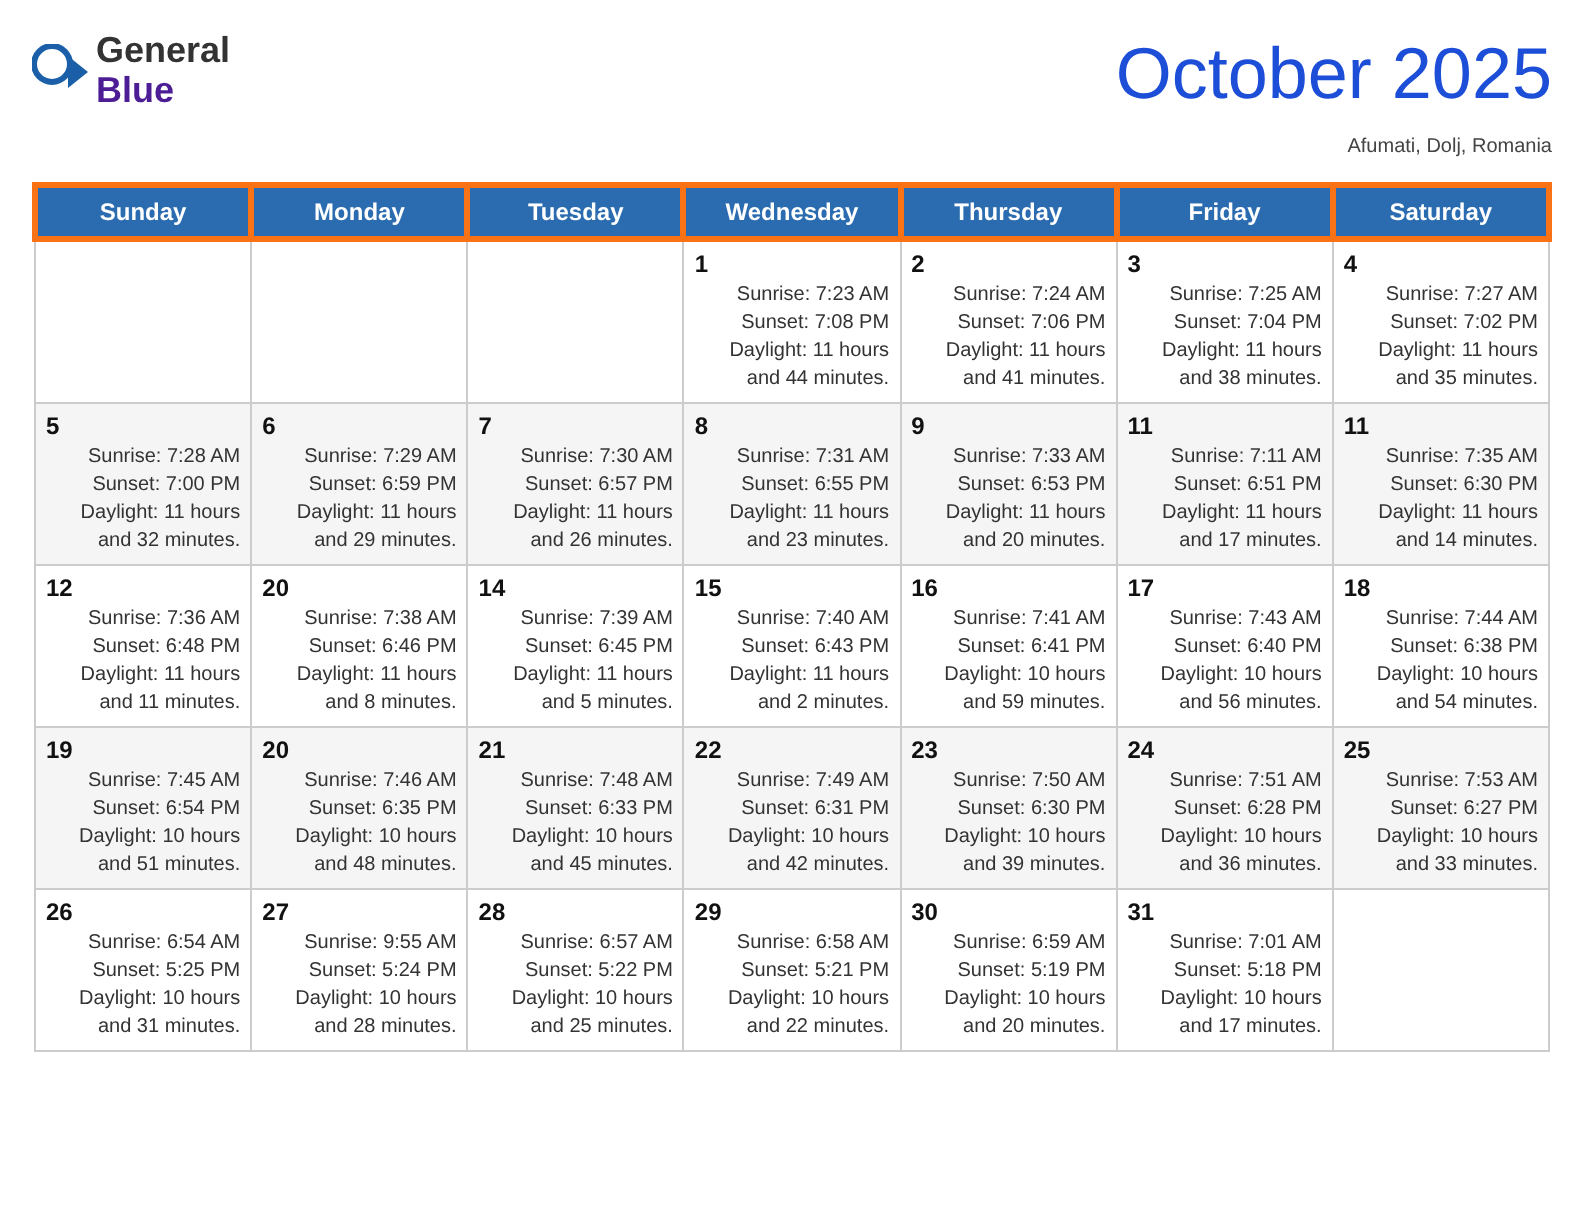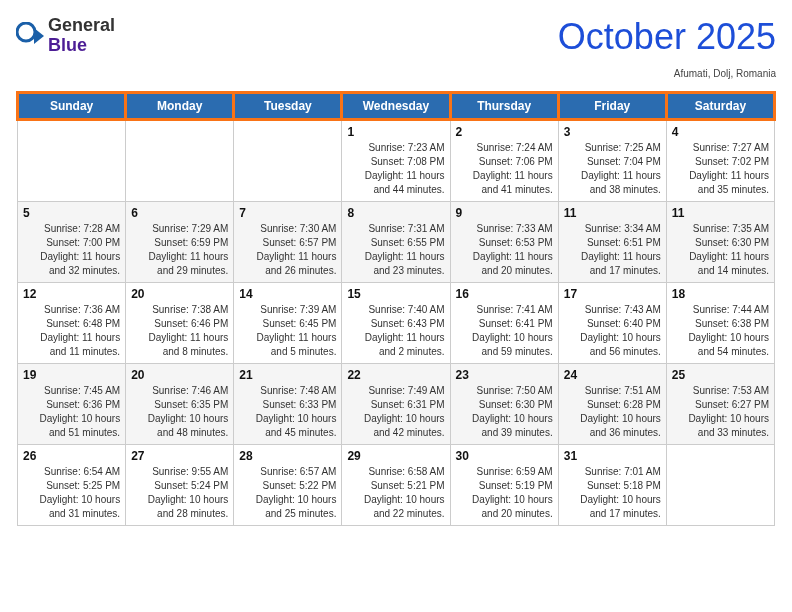--- a/index.html
+++ b/index.html
@@ -191,21 +191,21 @@
         </td>
         <td>
           <div class="day-number">9</div>
           <div class="day-info">Sunrise: 7:33 AM
 Sunset: 6:53 PM
 Daylight: 11 hours
 and 20 minutes.</div>
         </td>
         <td>
           <div class="day-number">11</div>
-          <div class="day-info">Sunrise: 3:34 AM
+          <div class="day-info">Sunrise: 7:11 AM
 Sunset: 6:51 PM
 Daylight: 11 hours
 and 17 minutes.</div>
         </td>
         <td>
           <div class="day-number">11</div>
           <div class="day-info">Sunrise: 7:35 AM
 Sunset: 6:30 PM
 Daylight: 11 hours
 and 14 minutes.</div>
@@ -259,21 +259,21 @@
           <div class="day-info">Sunrise: 7:44 AM
 Sunset: 6:38 PM
 Daylight: 10 hours
 and 54 minutes.</div>
         </td>
       </tr>
       <tr>
         <td>
           <div class="day-number">19</div>
           <div class="day-info">Sunrise: 7:45 AM
-Sunset: 6:36 PM
+Sunset: 6:54 PM
 Daylight: 10 hours
 and 51 minutes.</div>
         </td>
         <td>
           <div class="day-number">20</div>
           <div class="day-info">Sunrise: 7:46 AM
 Sunset: 6:35 PM
 Daylight: 10 hours
 and 48 minutes.</div>
         </td>

